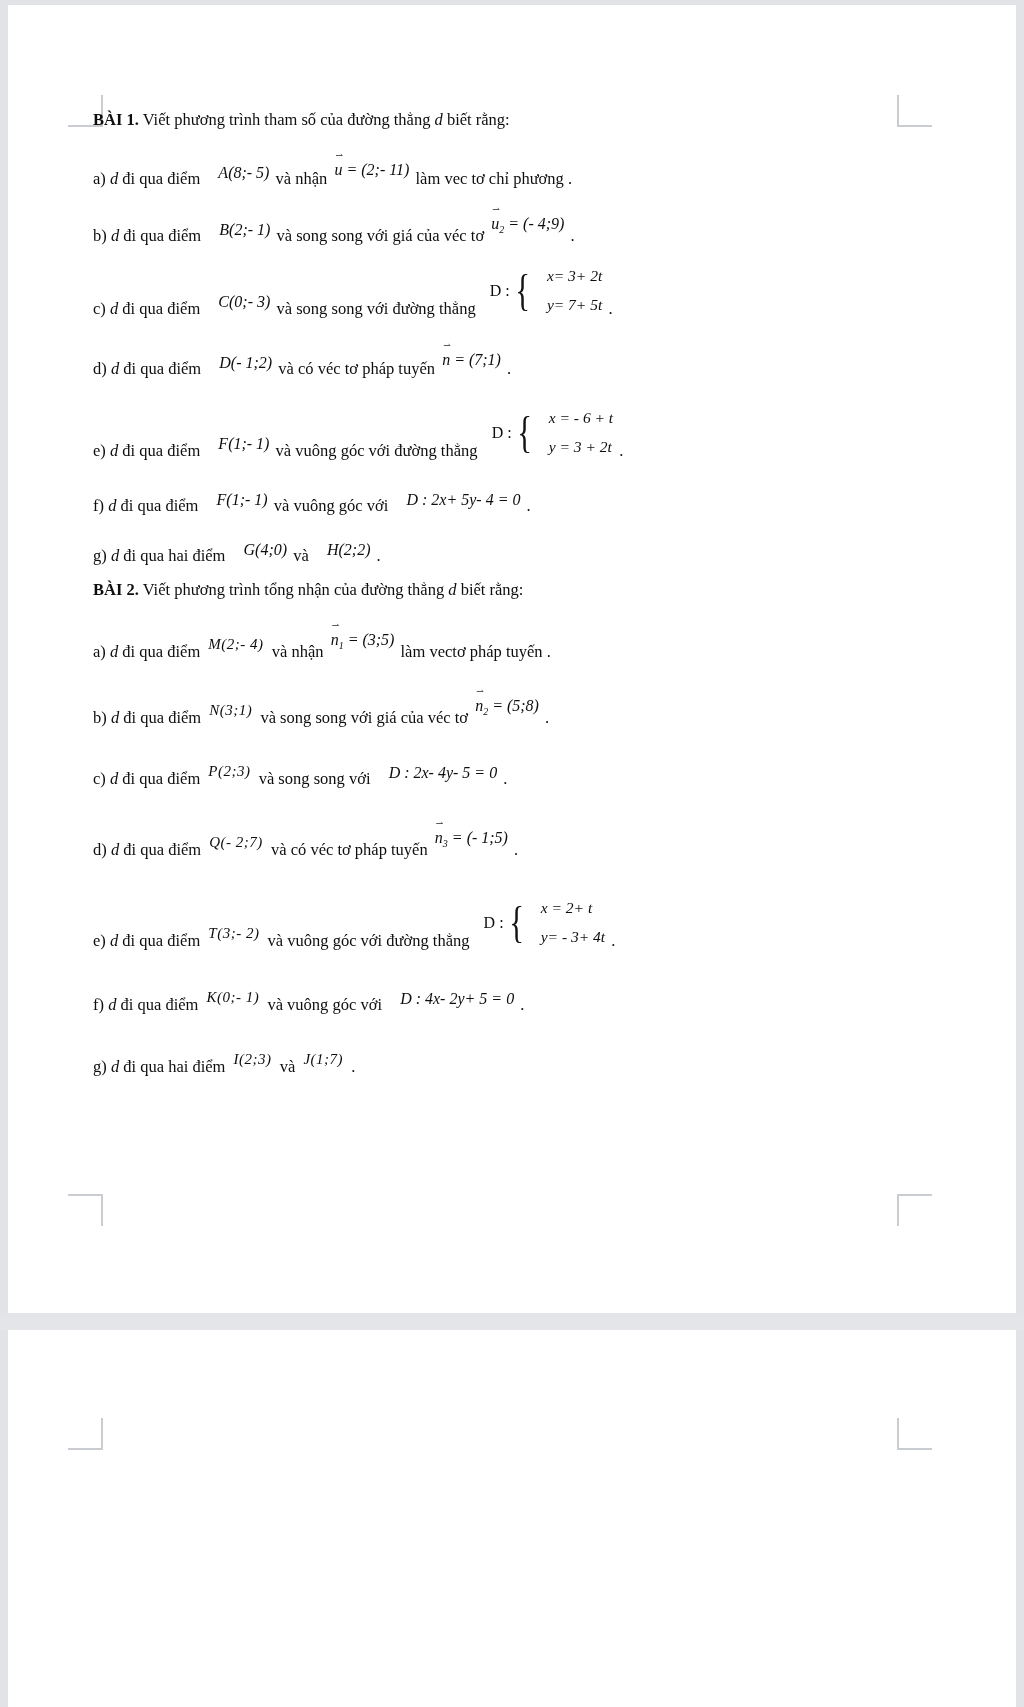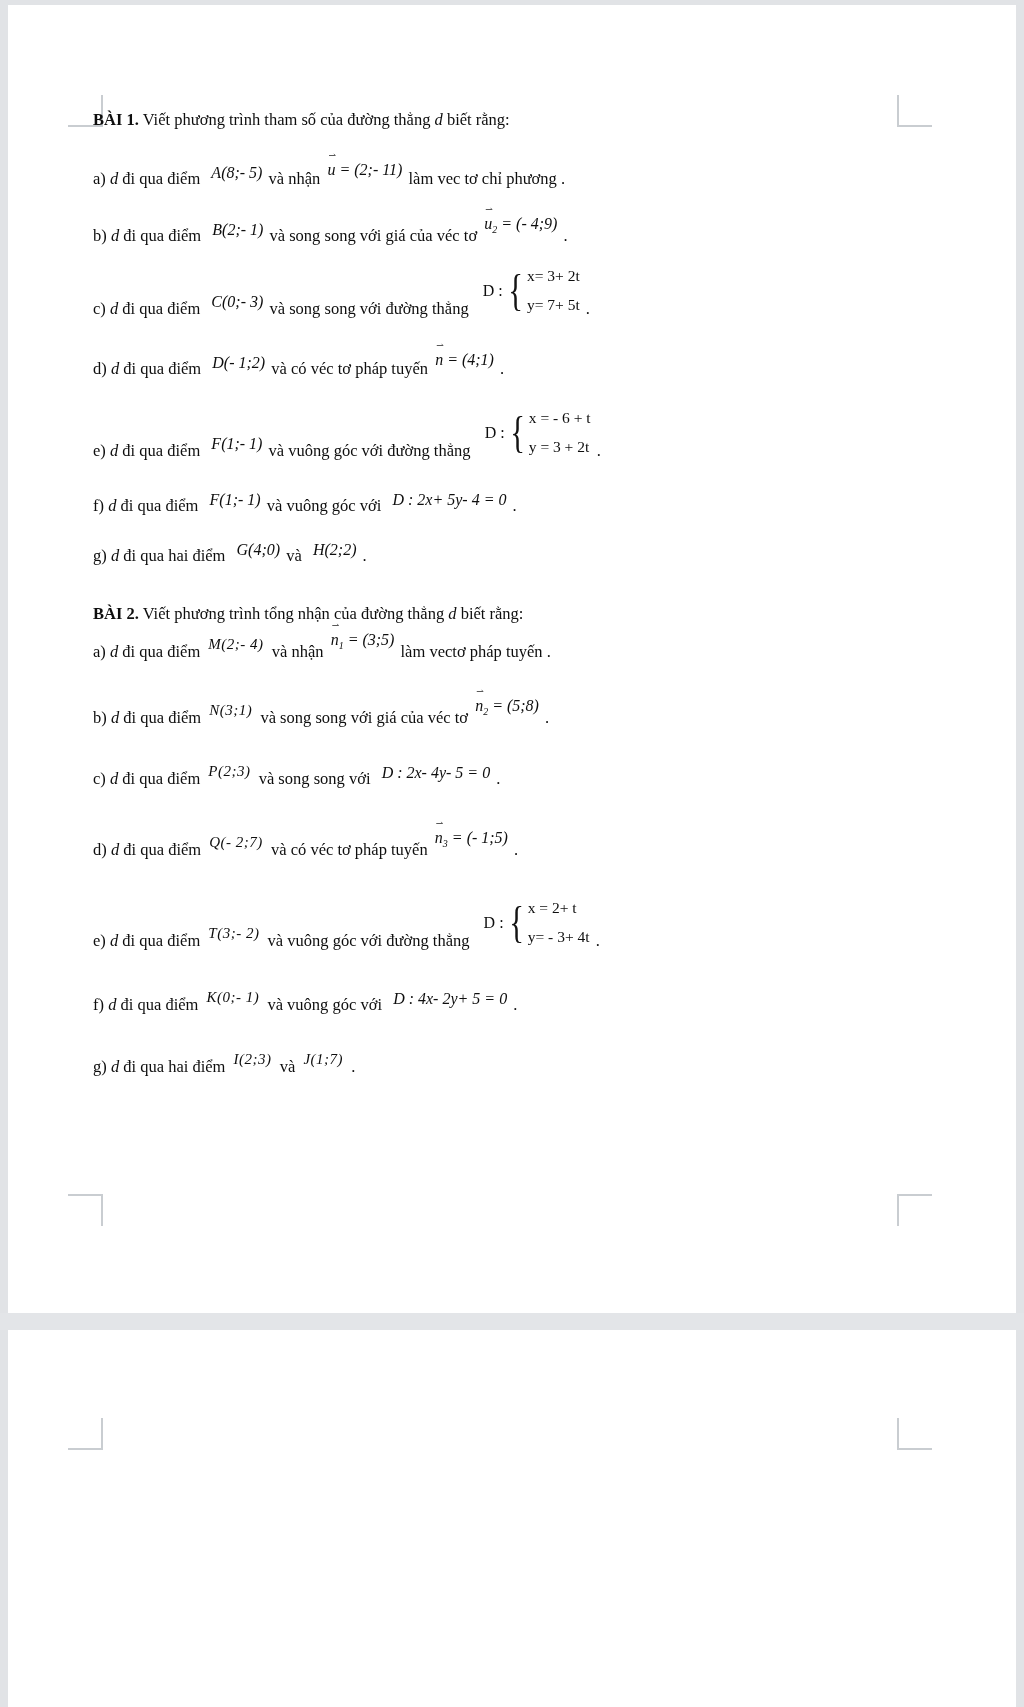--- a/index.html
+++ b/index.html
@@ -26,30 +26,30 @@
   #doc{position:absolute;left:0;top:0;width:900px;height:1707px;
        filter:blur(0.3px) contrast(1.08);}
   .row{
     position:absolute;left:93px;width:815px;
     display:flex;align-items:flex-end;flex-wrap:nowrap;
     font-size:16.5px;line-height:1.25;white-space:pre;
   }
   .row .t{font-style:normal;}
   .row .b{font-weight:bold;}
   .row .it{font-style:italic;}
-  .m{font-style:italic;font-size:16px;margin:0 2px 7px 7px;}
+  .m{font-style:italic;font-size:16px;margin:0 2px 7px 14px;}
   .M{font-style:italic;font-size:15px;margin:0 4px 9px 4px;letter-spacing:0.5px;}
   .heading .t,.heading .b{font-size:16.5px;}
   .vec{position:relative;font-style:italic;font-size:16px;margin:0 2px 10px 3px;display:inline-block;}
   .vec .ar{position:absolute;top:-10px;left:1px;font-size:9px;font-style:normal;color:#2a2a2a;}
   .vec sub{font-size:10px;}
   .sys{display:inline-flex;align-items:center;margin:0 2px 0 10px;}
   .sys .dl{font-style:normal;font-size:16px;margin-right:2px;align-self:center;}
   .sys .brace{font-size:44px;font-weight:400;line-height:0.9;transform:scaleX(0.7);color:#1b1b1b;}
-  .sys .eqs{display:inline-flex;flex-direction:column;font-size:15.5px;line-height:1.85;margin-left:1px;}
+  .sys .eqs{display:inline-flex;flex-direction:column;font-style:italic;font-size:15.5px;line-height:1.85;margin-left:14px;}
 </style>
 </head>
 <body>
 
 <div class="sheet" id="sheet1"></div>
 <div class="page-gap"></div>
 <div class="sheet" id="sheet2"></div>
 
 <div class="cm tl" style="left:68px;top:95px;"></div>
 <div class="cm tr" style="left:897px;top:95px;"></div>
@@ -57,25 +57,25 @@
 <div class="cm br" style="left:897px;top:1194px;"></div>
 
 <div class="cm tl" style="left:68px;top:1418px;"></div>
 <div class="cm tr" style="left:897px;top:1418px;"></div>
 
 <div id="doc">
     <div class="row heading" style="top: 110px;"><span class="b">BÀI 1.</span><span class="t"> Viết phương trình tham số của đường thẳng </span><span class="it">d</span><span class="t"> biết rằng:</span></div>
     <div class="row" style="top: 160px;"><span class="t">a) </span><span class="it">d</span><span class="t"> đi qua điểm </span><span class="m">A(8;- 5)</span><span class="t"> và nhận </span><span class="vec"><span class="ar">⇀</span><span>u</span><span> = (2;- 11)</span></span><span class="t"> làm vec tơ chỉ phương .</span></div>
     <div class="row" style="top: 214px;"><span class="t">b) </span><span class="it">d</span><span class="t"> đi qua điểm </span><span class="m">B(2;- 1)</span><span class="t"> và song song với giá của véc tơ </span><span class="vec"><span class="ar">⇀</span><span>u</span><sub>2</sub><span> = (- 4;9)</span></span><span class="t"> .</span></div>
     <div class="row" style="top: 262px;"><span class="t">c) </span><span class="it">d</span><span class="t"> đi qua điểm </span><span class="m">C(0;- 3)</span><span class="t"> và song song với đường thẳng </span><span class="sys"><span class="dl">D :</span><span class="brace">{</span><span class="eqs"><span>x= 3+ 2t</span><span>y= 7+ 5t</span></span></span><span class="t"> .</span></div>
-    <div class="row" style="top: 350px;"><span class="t">d) </span><span class="it">d</span><span class="t"> đi qua điểm </span><span class="m">D(- 1;2)</span><span class="t"> và có véc tơ pháp tuyến </span><span class="vec"><span class="ar">⇀</span><span>n</span><span> = (4;1)</span></span><span class="t"> .</span></div>
+    <div class="row" style="top: 350px;"><span class="t">d) </span><span class="it">d</span><span class="t"> đi qua điểm </span><span class="m">D(- 1;2)</span><span class="t"> và có véc tơ pháp tuyến </span><span class="vec"><span class="ar">⇀</span><span>n</span><span> = (7;1)</span></span><span class="t"> .</span></div>
     <div class="row" style="top: 404px;"><span class="t">e) </span><span class="it">d</span><span class="t"> đi qua điểm </span><span class="m">F(1;- 1)</span><span class="t"> và vuông góc với đường thẳng </span><span class="sys"><span class="dl">D :</span><span class="brace">{</span><span class="eqs"><span>x = - 6 + t</span><span>y = 3 + 2t</span></span></span><span class="t"> .</span></div>
     <div class="row" style="top: 490px;"><span class="t">f) </span><span class="it">d</span><span class="t"> đi qua điểm </span><span class="m">F(1;- 1)</span><span class="t"> và vuông góc với </span><span class="m">D : 2x+ 5y- 4 = 0</span><span class="t"> .</span></div>
     <div class="row" style="top: 540px;"><span class="t">g) </span><span class="it">d</span><span class="t"> đi qua hai điểm </span><span class="m">G(4;0)</span><span class="t"> và </span><span class="m">H(2;2)</span><span class="t"> .</span></div>
-    <div class="row heading" style="top: 604px;"><span class="b">BÀI 2.</span><span class="t"> Viết phương trình tổng nhận của đường thẳng </span><span class="it">d</span><span class="t"> biết rằng:</span></div>
+    <div class="row heading" style="top: 580px;"><span class="b">BÀI 2.</span><span class="t"> Viết phương trình tổng nhận của đường thẳng </span><span class="it">d</span><span class="t"> biết rằng:</span></div>
     <div class="row" style="top: 630px;"><span class="t">a) </span><span class="it">d</span><span class="t"> đi qua điểm </span><span class="M">M(2;- 4)</span><span class="t"> và nhận </span><span class="vec"><span class="ar">⇀</span><span>n</span><sub>1</sub><span> = (3;5)</span></span><span class="t"> làm vectơ pháp tuyến .</span></div>
     <div class="row" style="top: 696px;"><span class="t">b) </span><span class="it">d</span><span class="t"> đi qua điểm </span><span class="M">N(3;1)</span><span class="t"> và song song với giá của véc tơ </span><span class="vec"><span class="ar">⇀</span><span>n</span><sub>2</sub><span> = (5;8)</span></span><span class="t"> .</span></div>
     <div class="row" style="top: 762px;"><span class="t">c) </span><span class="it">d</span><span class="t"> đi qua điểm </span><span class="M">P(2;3)</span><span class="t"> và song song với </span><span class="m">D : 2x- 4y- 5 = 0</span><span class="t"> .</span></div>
     <div class="row" style="top: 828px;"><span class="t">d) </span><span class="it">d</span><span class="t"> đi qua điểm </span><span class="M">Q(- 2;7)</span><span class="t"> và có véc tơ pháp tuyến </span><span class="vec"><span class="ar">⇀</span><span>n</span><sub>3</sub><span> = (- 1;5)</span></span><span class="t"> .</span></div>
     <div class="row" style="top: 894px;"><span class="t">e) </span><span class="it">d</span><span class="t"> đi qua điểm </span><span class="M">T(3;- 2)</span><span class="t"> và vuông góc với đường thẳng </span><span class="sys"><span class="dl">D :</span><span class="brace">{</span><span class="eqs"><span>x = 2+ t</span><span>y= - 3+ 4t</span></span></span><span class="t"> .</span></div>
     <div class="row" style="top: 988px;"><span class="t">f) </span><span class="it">d</span><span class="t"> đi qua điểm </span><span class="M">K(0;- 1)</span><span class="t"> và vuông góc với </span><span class="m">D : 4x- 2y+ 5 = 0</span><span class="t"> .</span></div>
     <div class="row" style="top: 1050px;"><span class="t">g) </span><span class="it">d</span><span class="t"> đi qua hai điểm </span><span class="M">I(2;3)</span><span class="t"> và </span><span class="M">J(1;7)</span><span class="t"> .</span></div>
   </div>
 
 </body></html>

